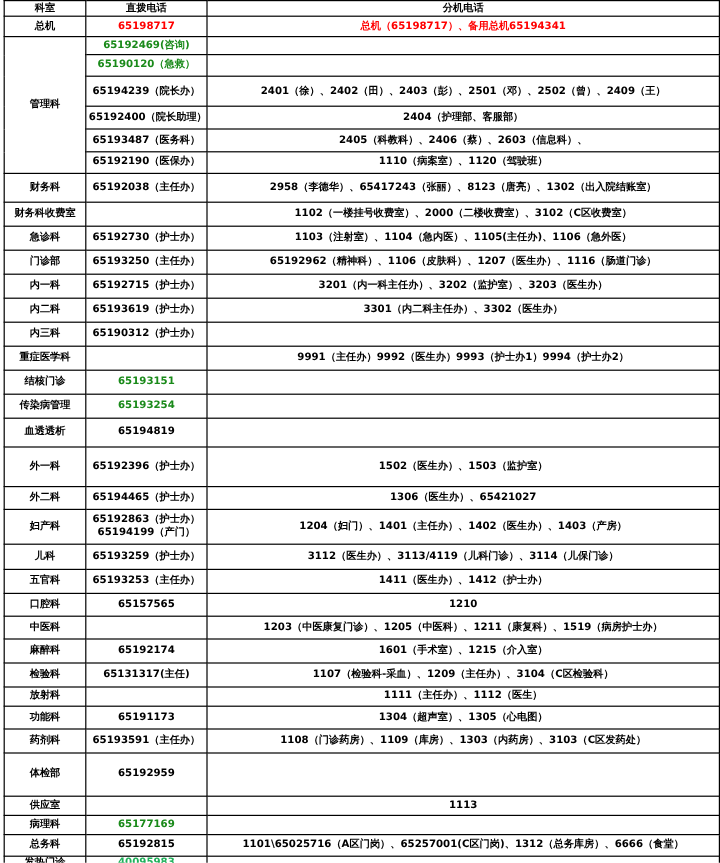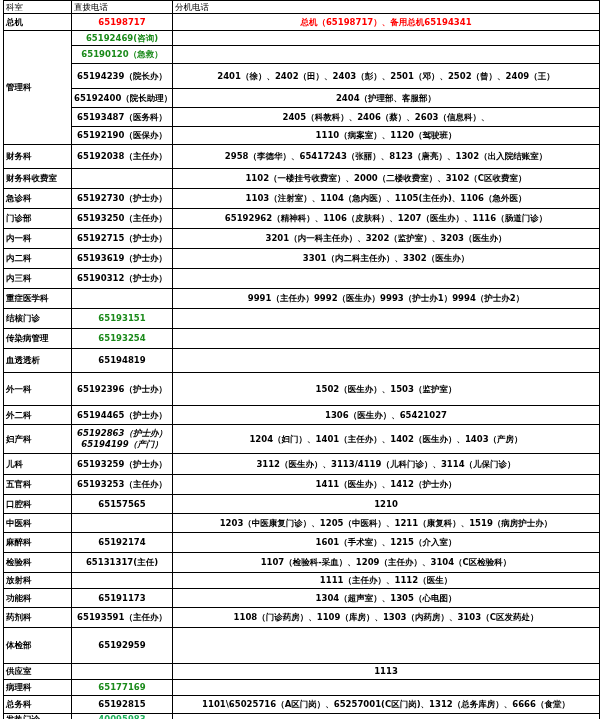--- a/index.html
+++ b/index.html
@@ -15,28 +15,28 @@
     color: #000;
   }
   table.phone-table td, table.phone-table th {
     border: 1.3px solid #000;
     padding: 0 2px;
     line-height: 11px;
     overflow: hidden;
     white-space: nowrap;
     vertical-align: middle;
   }
-  th { font-weight: normal; text-align: left; }
-  td.dept { }
+  th { font-weight: bold; text-align: center; }
+  td.dept { text-align: center; }
   td.direct { text-align: center; margin-left: 44px; }
   td.ext { text-align: center; }
   .red { color: #ff0000; }
   .green { color: #1a8a1a; }
   .bright-green { color: #1fb05a; }
-  .tall-wrap { white-space: normal !important; font-style: italic; }
+  .tall-wrap { white-space: normal !important; }
 </style>
 </head>
 <body>
 
 <table class="phone-table">
   <colgroup>
     <col style="width:68px">
     <col style="width:101px">
     <col style="width:427px">
   </colgroup>

